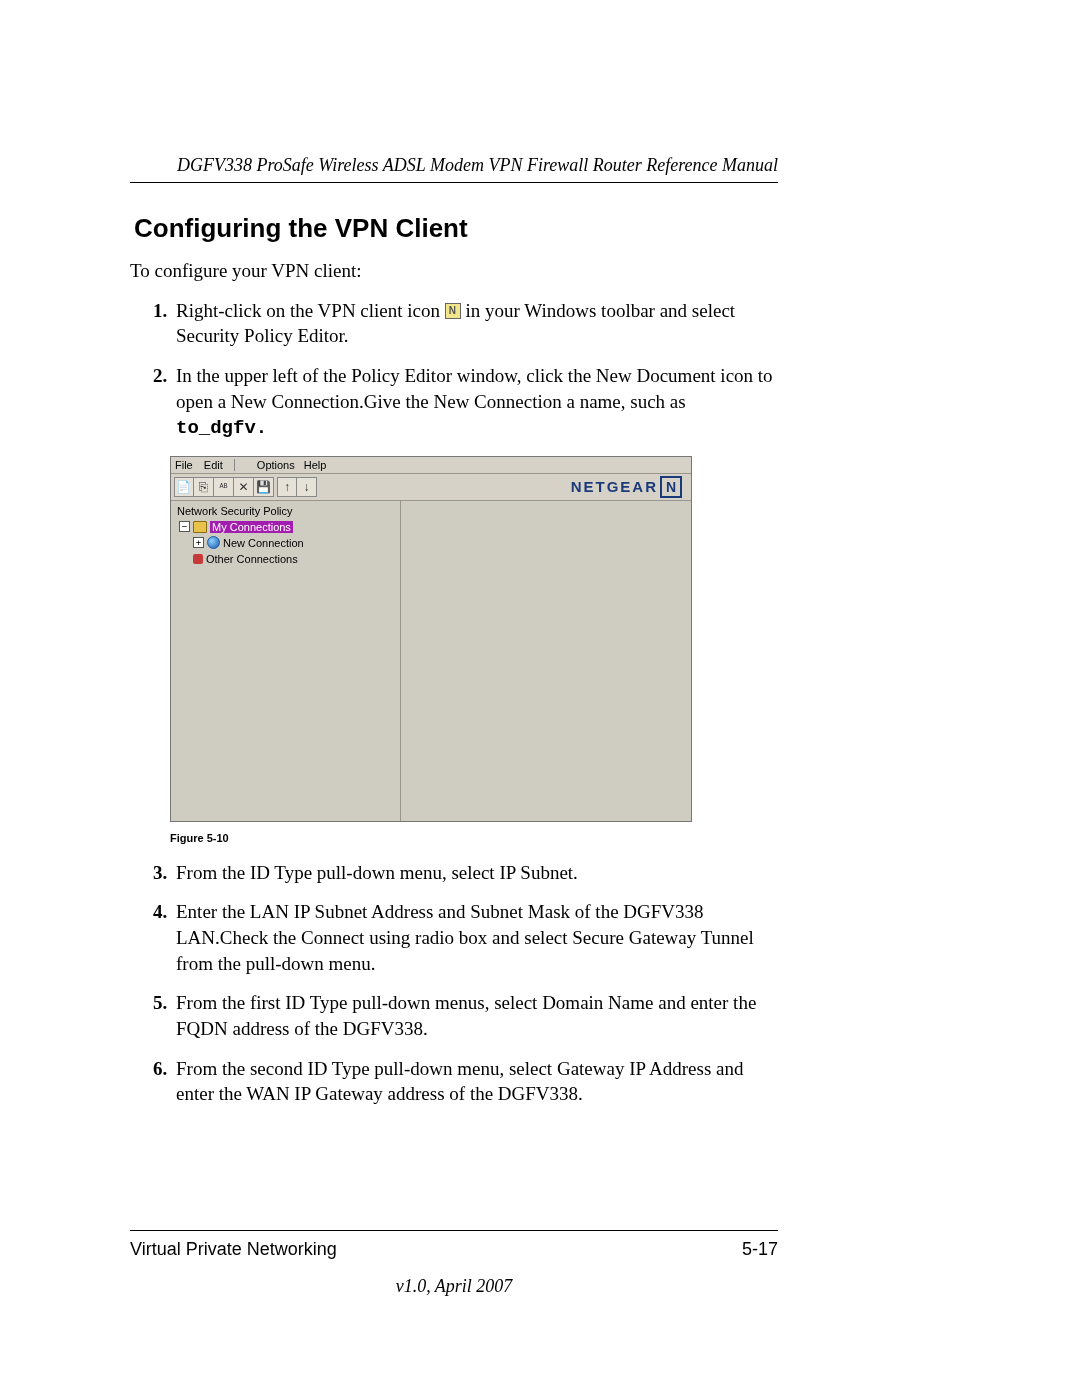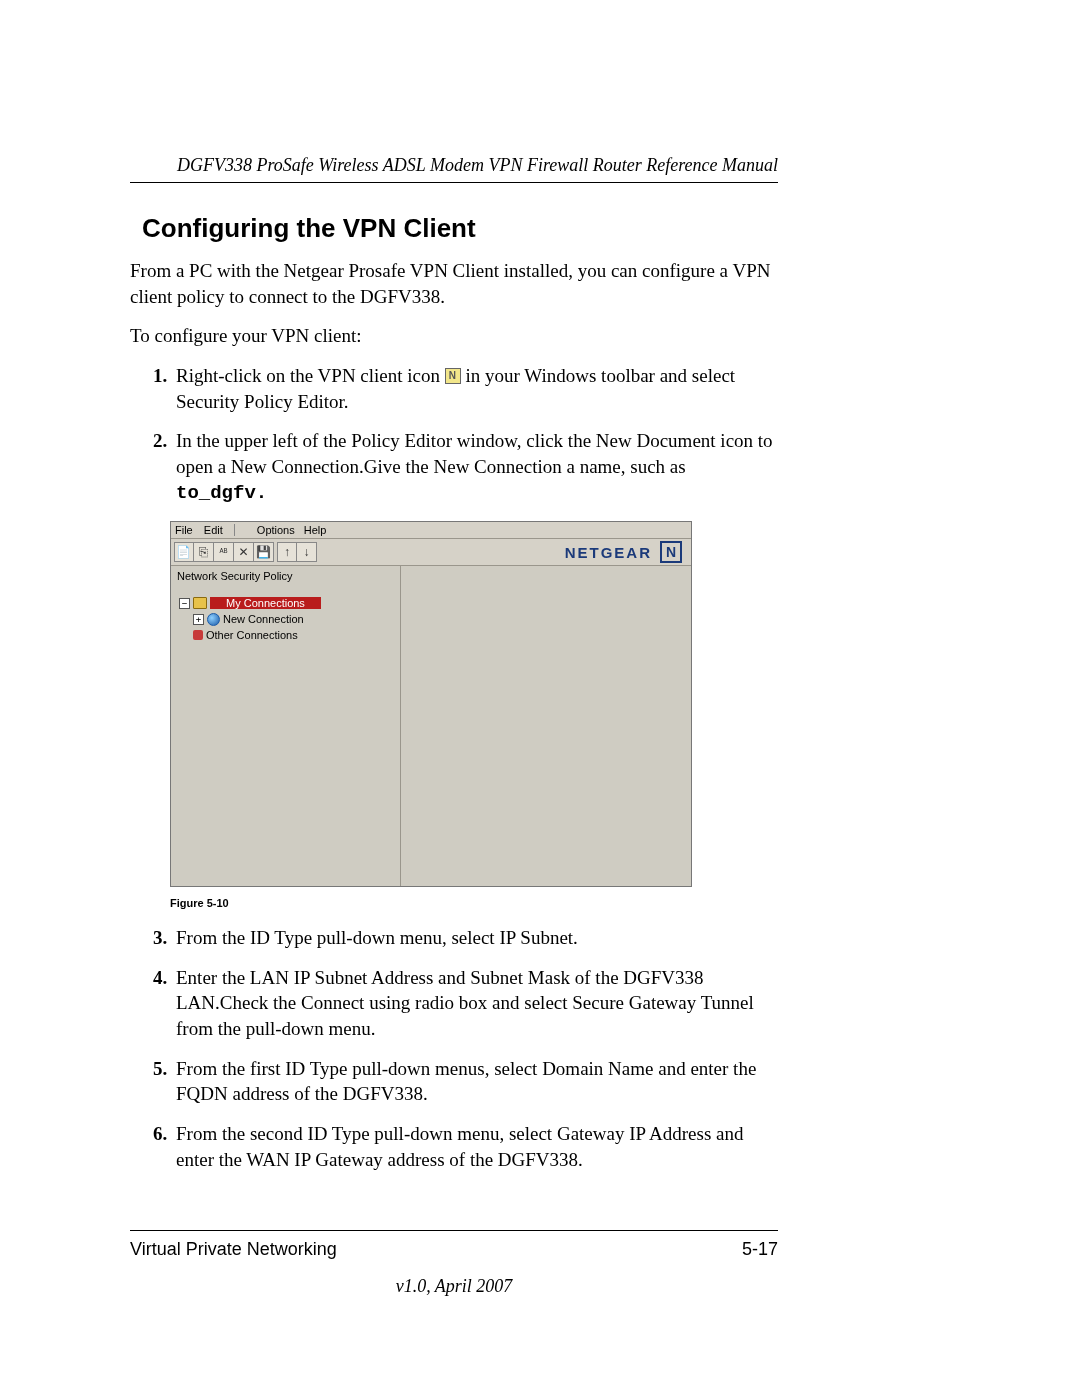--- a/index.html
+++ b/index.html
@@ -20,21 +20,21 @@
     font-size: 18px;
     text-align: right;
     padding-bottom: 6px;
     border-bottom: 1px solid #000;
     margin-bottom: 30px;
   }
   h2.section-title {
     font-family: Arial, Helvetica, sans-serif;
     font-weight: bold;
     font-size: 26px;
-    margin: 0 0 14px 12px;
+    margin: 0 0 14px 4px;
   }
   .body-text {
     font-size: 19px;
     line-height: 1.35;
     margin: 0 0 14px 0;
   }
   ol.steps {
     font-size: 19px;
     line-height: 1.35;
     padding-left: 42px;
@@ -129,21 +129,21 @@
   .tb-btn + .tb-btn { border-left: none; }
   .netgear-logo {
     font-family: Arial, sans-serif;
     font-weight: bold;
     letter-spacing: 2px;
     color: #1b3a7a;
     font-size: 15px;
     padding-right: 6px;
     display: flex;
     align-items: center;
-    gap: 8px;
+    gap: 2px;
   }
   .netgear-box {
     width: 18px;
     height: 18px;
     border: 2px solid #1b3a7a;
     display: inline-flex;
     align-items: center;
     justify-content: center;
     font-weight: bold;
     color: #1b3a7a;
@@ -155,21 +155,21 @@
     height: 320px;
   }
   .shot-tree {
     width: 230px;
     background: #cfccc2;
     border-right: 1px solid #9a968c;
     padding: 4px 6px;
     box-sizing: border-box;
   }
   .tree-title {
-    margin-bottom: 13px;
+    margin-bottom: 2px;
   }
   .tree-root {
     margin-left: 2px;
   }
   .tree-row {
     display: flex;
     align-items: center;
     gap: 3px;
     height: 16px;
   }
@@ -199,23 +199,23 @@
     border: 1px solid #1a5aa8;
   }
   .lock-icon {
     width: 10px;
     height: 10px;
     background: #c73a3a;
     border-radius: 2px;
     position: relative;
   }
   .tree-sel {
-    background: #b91c1c;
+    background: #a21caf;
     color: #fff;
-    padding: 0 16px;
+    padding: 0 2px;
   }
   .shot-main {
     flex: 1;
     background: #cfccc2;
   }
   
   .footer-area {
     position: absolute;
     left: 130px;
     right: 130px;
@@ -242,21 +242,20 @@
 </style>
 </head>
 <body>
 
 <div class="page">
 
   <div class="running-header">DGFV338 ProSafe Wireless ADSL Modem VPN Firewall Router Reference Manual</div>
 
   <h2 class="section-title">Configuring the VPN Client</h2>
 
-  <p class="body-text">From a PC with the Netgear Prosafe VPN Client installed, you can configure a VPN client policy to connect to the DGFV338.</p>
 
   <p class="body-text">To configure your VPN client:</p>
 
   <ol class="steps">
 
     <li>
       <span>Right-click on the VPN client icon </span>
       <span class="inline-icon"></span>
       <span> in your Windows toolbar and select </span>
       <b>Security Policy Editor</b><span>.</span>

